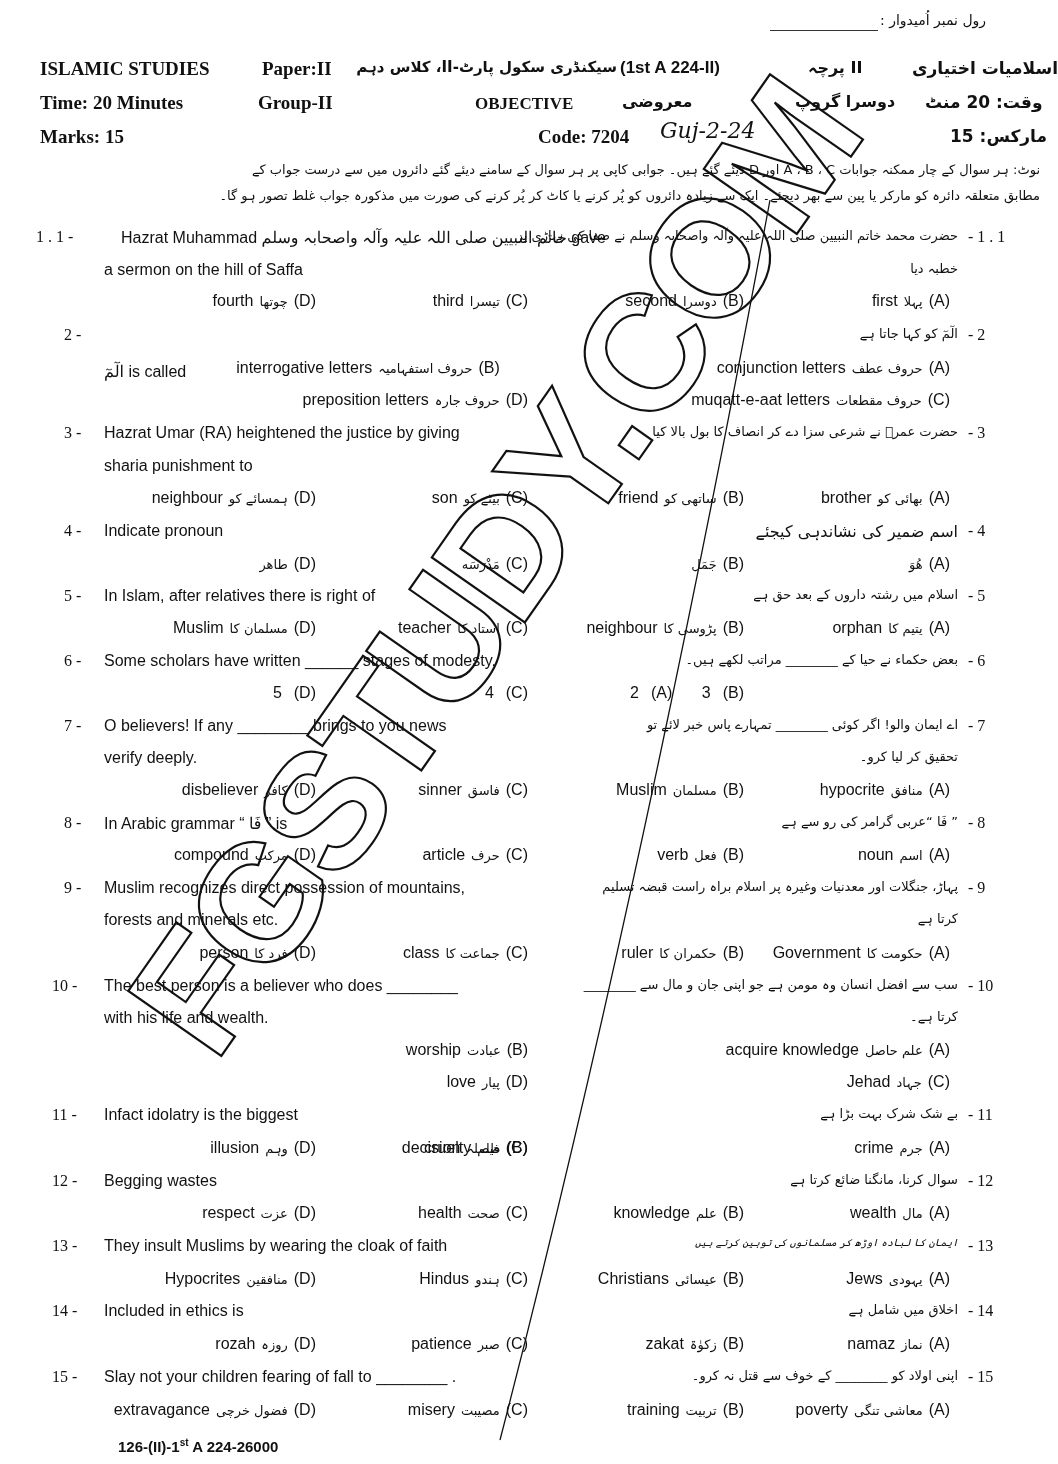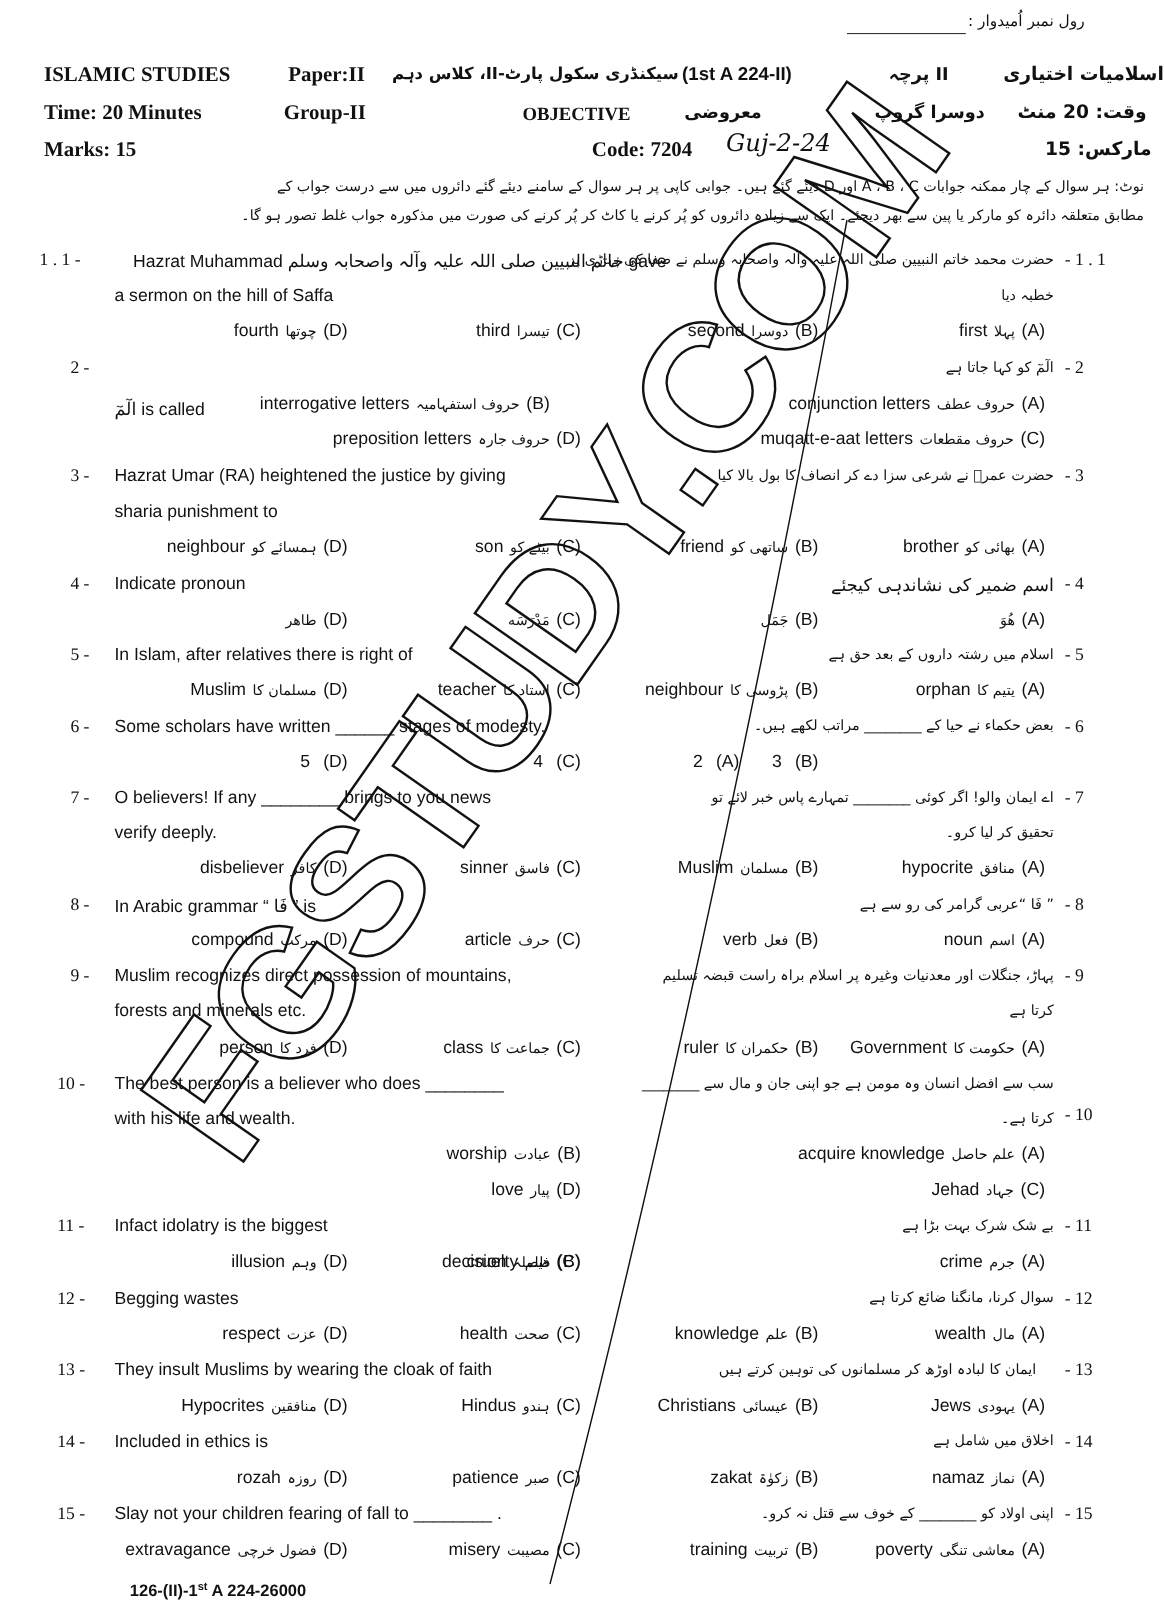--- a/index.html
+++ b/index.html
@@ -122,21 +122,21 @@
     <div class="abs qn" style="left: 968px; top: 879px; direction: ltr;">- 9</div>
     <div class="abs ur" style="right: 100px; top: 879px; font-size: 13px;">پہاڑ، جنگلات اور معدنیات وغیرہ پر اسلام براہ راست قبضہ تسلیم</div>
     <div class="abs ur" style="right: 100px; top: 911px; font-size: 13px;">کرتا ہے</div>
     <div class="abs opt" style="left: -4px; width: 320px; text-align: right; top: 944px;"><span>person</span><span class="u">فرد کا</span><span>(D)</span></div>
     <div class="abs opt" style="left: 208px; width: 320px; text-align: right; top: 944px;"><span>class</span><span class="u">جماعت کا</span><span>(C)</span></div>
     <div class="abs opt" style="left: 424px; width: 320px; text-align: right; top: 944px;"><span>ruler</span><span class="u">حکمران کا</span><span>(B)</span></div>
     <div class="abs opt" style="left: 630px; width: 320px; text-align: right; top: 944px;"><span>Government</span><span class="u">حکومت کا</span><span>(A)</span></div>
     <div class="abs qn" style="left: 52px; top: 977px;">10 -</div>
     <div class="abs q" style="left: 104px; top: 977px;">The best person is a believer who does ________</div>
     <div class="abs q" style="left: 104px; top: 1009px;">with his life and wealth.</div>
-    <div class="abs qn" style="left: 968px; top: 977px; direction: ltr; margin-top: 28px;">- 10</div>
+    <div class="abs qn" style="left: 968px; top: 977px; direction: ltr;">- 10</div>
     <div class="abs ur" style="right: 100px; top: 977px; font-size: 13px;">سب سے افضل انسان وہ مومن ہے جو اپنی جان و مال سے ________</div>
     <div class="abs ur" style="right: 100px; top: 1009px; font-size: 13px;">کرتا ہے۔</div>
     <div class="abs opt" style="left: 208px; width: 320px; text-align: right; top: 1041px;"><span>worship</span><span class="u">عبادت</span><span>(B)</span></div>
     <div class="abs opt" style="left: 630px; width: 320px; text-align: right; top: 1041px;"><span>acquire knowledge</span><span class="u">علم حاصل</span><span>(A)</span></div>
     <div class="abs opt" style="left: 208px; width: 320px; text-align: right; top: 1073px;"><span>love</span><span class="u">پیار</span><span>(D)</span></div>
     <div class="abs opt" style="left: 630px; width: 320px; text-align: right; top: 1073px;"><span>Jehad</span><span class="u">جہاد</span><span>(C)</span></div>
     <div class="abs qn" style="left: 52px; top: 1106px;">11 -</div>
     <div class="abs q" style="left: 104px; top: 1106px;">Infact idolatry is the biggest</div>
     <div class="abs qn" style="left: 968px; top: 1106px; direction: ltr;">- 11</div>
     <div class="abs ur" style="right: 100px; top: 1106px; font-size: 13px;">بے شک شرک بہت بڑا ہے</div>
@@ -148,21 +148,21 @@
     <div class="abs q" style="left: 104px; top: 1172px; text-align: right;">Begging wastes</div>
     <div class="abs qn" style="left: 968px; top: 1172px; direction: ltr;">- 12</div>
     <div class="abs ur" style="right: 100px; top: 1172px; font-size: 13px;">سوال کرنا، مانگنا ضائع کرتا ہے</div>
     <div class="abs opt" style="left: -4px; width: 320px; text-align: right; top: 1204px;"><span>respect</span><span class="u">عزت</span><span>(D)</span></div>
     <div class="abs opt" style="left: 208px; width: 320px; text-align: right; top: 1204px;"><span>health</span><span class="u">صحت</span><span>(C)</span></div>
     <div class="abs opt" style="left: 424px; width: 320px; text-align: right; top: 1204px;"><span>knowledge</span><span class="u">علم</span><span>(B)</span></div>
     <div class="abs opt" style="left: 630px; width: 320px; text-align: right; top: 1204px;"><span>wealth</span><span class="u">مال</span><span>(A)</span></div>
     <div class="abs qn" style="left: 52px; top: 1237px;">13 -</div>
     <div class="abs q" style="left: 104px; top: 1237px;">They insult Muslims by wearing the cloak of faith</div>
     <div class="abs qn" style="left: 968px; top: 1237px; direction: ltr;">- 13</div>
-    <div class="abs ur" style="right: 116px; top: 1237px; font-size: 13px;">ایمان کا لبادہ اوڑھ کر مسلمانوں کی توہین کرتے ہیں</div>
+    <div class="abs ur" style="right: 100px; top: 1237px; font-size: 10px; font-style: italic;">ایمان کا لبادہ اوڑھ کر مسلمانوں کی توہین کرتے ہیں</div>
     <div class="abs opt" style="left: -4px; width: 320px; text-align: right; top: 1270px;"><span>Hypocrites</span><span class="u">منافقین</span><span>(D)</span></div>
     <div class="abs opt" style="left: 208px; width: 320px; text-align: right; top: 1270px;"><span>Hindus</span><span class="u">ہندو</span><span>(C)</span></div>
     <div class="abs opt" style="left: 424px; width: 320px; text-align: right; top: 1270px;"><span>Christians</span><span class="u">عیسائی</span><span>(B)</span></div>
     <div class="abs opt" style="left: 630px; width: 320px; text-align: right; top: 1270px;"><span>Jews</span><span class="u">یہودی</span><span>(A)</span></div>
     <div class="abs qn" style="left: 52px; top: 1302px; font-family: Liberation Serif, serif;">14 -</div>
     <div class="abs q" style="left: 104px; top: 1302px;">Included in ethics is</div>
     <div class="abs qn" style="left: 968px; top: 1302px; direction: ltr;">- 14</div>
     <div class="abs ur" style="right: 100px; top: 1302px; font-size: 13px;">اخلاق میں شامل ہے</div>
     <div class="abs opt" style="left: -4px; width: 320px; text-align: right; top: 1335px;"><span>rozah</span><span class="u">روزہ</span><span>(D)</span></div>
     <div class="abs opt" style="left: 208px; width: 320px; text-align: right; top: 1335px;"><span>patience</span><span class="u">صبر</span><span>(C)</span></div>

